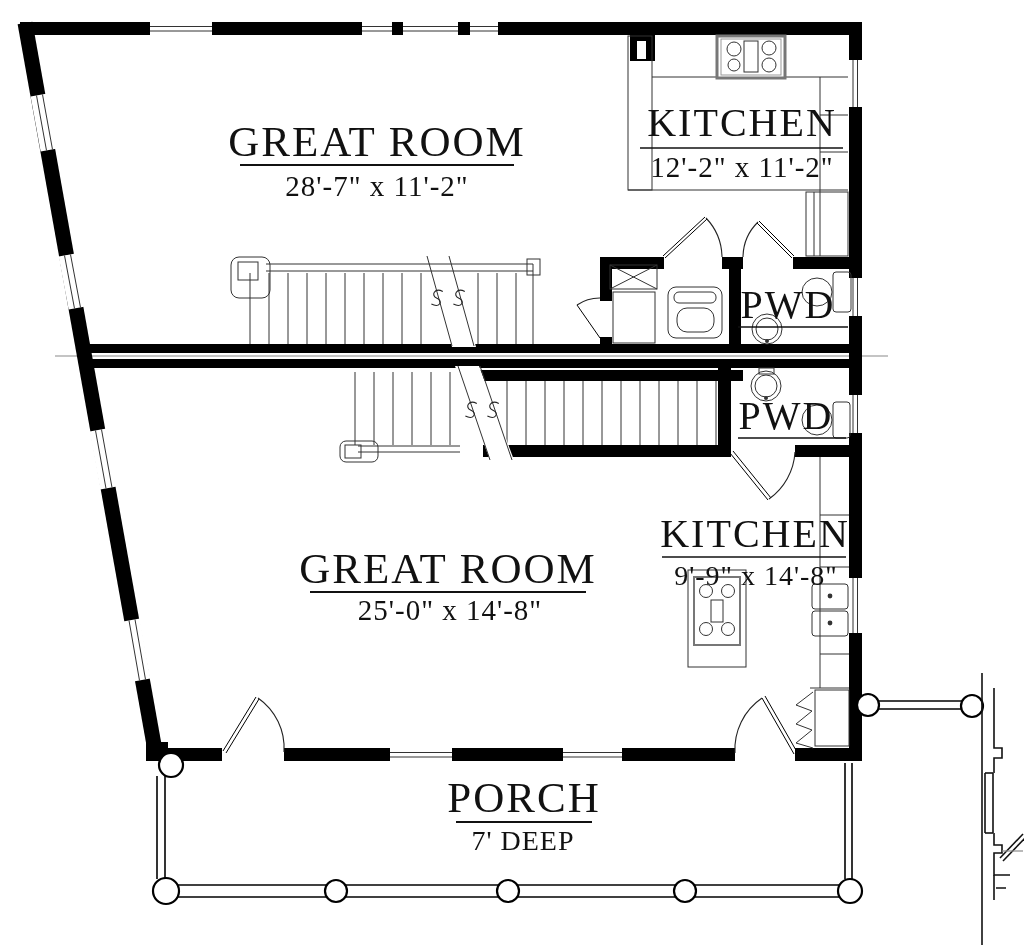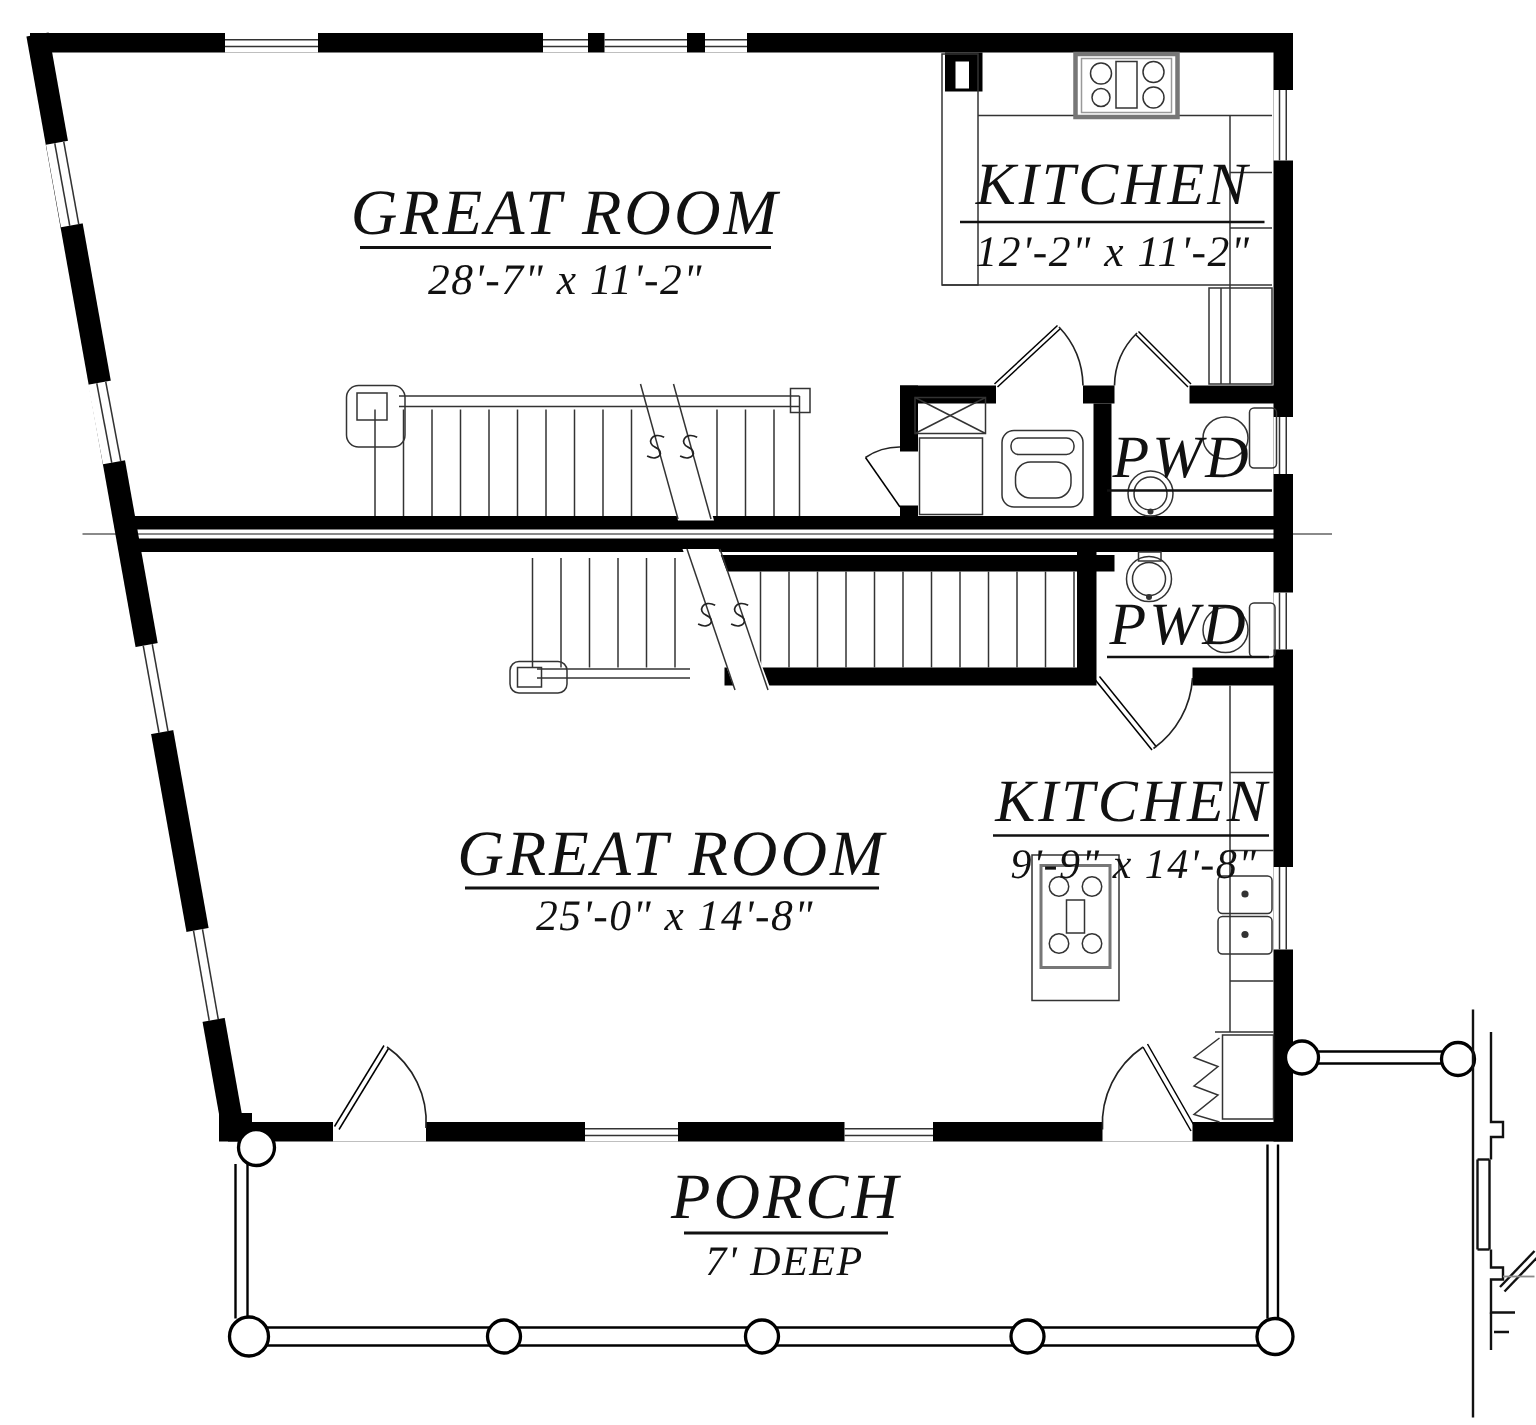--- a/index.html
+++ b/index.html
@@ -1,16 +1,16 @@
 <!DOCTYPE html>
 <html><head>
 <meta charset="utf-8">
 <style>
   html,body{margin:0;padding:0;background:#fff;}
-  .plan-wrap{width:1024px;height:950px;background:#ffffff;position:relative;overflow:hidden;font-style:italic;}
+  .plan-wrap{width:1024px;height:950px;background:#ffffff;position:relative;overflow:hidden;}
   svg{display:block;}
   text.room-name{font-family:"Liberation Serif","DejaVu Serif",serif;fill:#111;letter-spacing:2px;}
   text.room-dims{font-family:"Liberation Serif","DejaVu Serif",serif;fill:#111;letter-spacing:1px;}
   .fs43{font-size:43px;} .fs40{font-size:40px;} .fs29{font-size:29px;} .fs28{font-size:28px;}
   .wall{fill:#000;}
   .thin{stroke:#333;stroke-width:1;fill:none;}
   .arc{stroke:#222;stroke-width:1.1;fill:none;}
   .panel{stroke:#000;stroke-width:1;fill:none;}
   .rail{stroke:#000;stroke-width:1.6;fill:none;}
   .post{stroke:#000;stroke-width:2.2;fill:#fff;}

